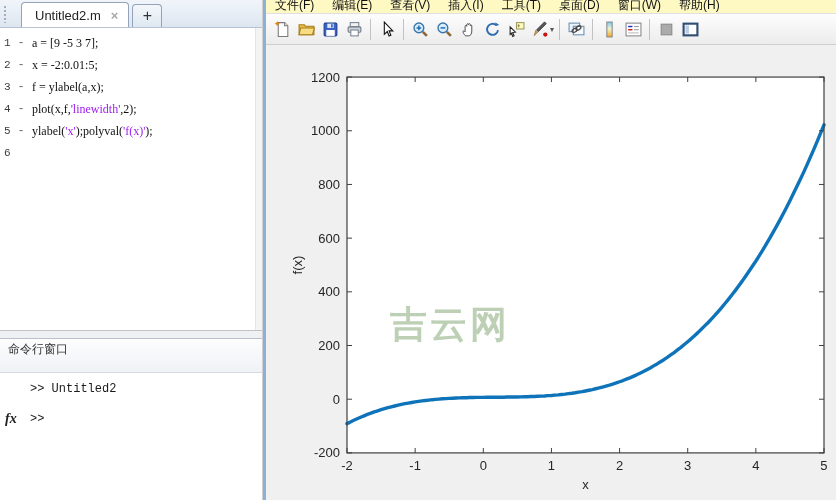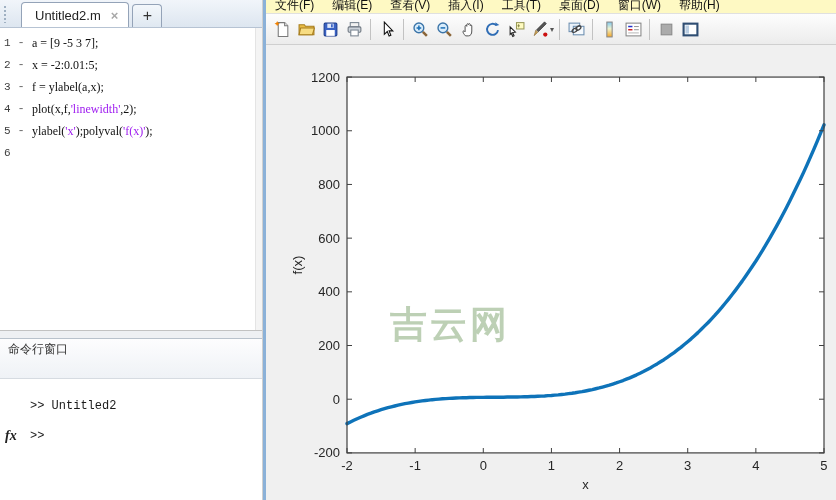--- a/index.html
+++ b/index.html
@@ -29,23 +29,23 @@
   .ed-row { height:22px; display:flex; align-items:center; white-space:pre; }
   .ed-num { width:14px; text-align:left; padding-left:4px; color:#3c3c3c; font-size:11px; }
   .ed-dash { width:14px; text-align:center; color:#6e6e6e; }
   .ed-code { margin-left:4px; color:#101010;font-family:Liberation Serif, serif; }
   .ed-code .string { color:#a020f0; }
   .ed-scroll { position:absolute; right:0; top:0; width:7px; height:100%;
                background:#f4f4f4; border-left:1px solid #e4e4e4; }
   .gap-strip { height:8px; background:#eef0f3; border-top:1px solid #c2c2c2; }
   .cmd-panel { flex:1; display:flex; flex-direction:column; background:#fff;
                border-top:1px solid #b9c2cc; }
-  .cmd-header { height:40px; line-height:21px; padding-left:8px; font-size:12px; color:#333;
+  .cmd-header { height:34px; line-height:21px; padding-left:8px; font-size:12px; color:#333;
                 background:linear-gradient(#fdfdfe,#eff2f6); border-bottom:1px solid #d6dbe1; }
-  .cmd-body { flex:1; background:#fff; padding-top:20px; position:relative;
+  .cmd-body { flex:1; background:#fff; padding-top:9px; position:relative;
               font-family:"Liberation Mono","DejaVu Sans Mono",monospace; font-size:12px; color:#1a1a1a; }
   .cmd-history { padding-left:30px; }
   .cmd-prompt-row { margin-top:16px; position:relative; height:18px; }
   .fx-glyph { position:absolute; left:5px; top:-1px;
               font-family:"Liberation Serif","DejaVu Serif",serif; font-style:italic;
               font-weight:bold; font-size:14px; color:#222; }
   .cmd-prompt { position:absolute; left:30px; top:0; }
 
   
   .figure-window { flex:1; display:flex; flex-direction:column;

